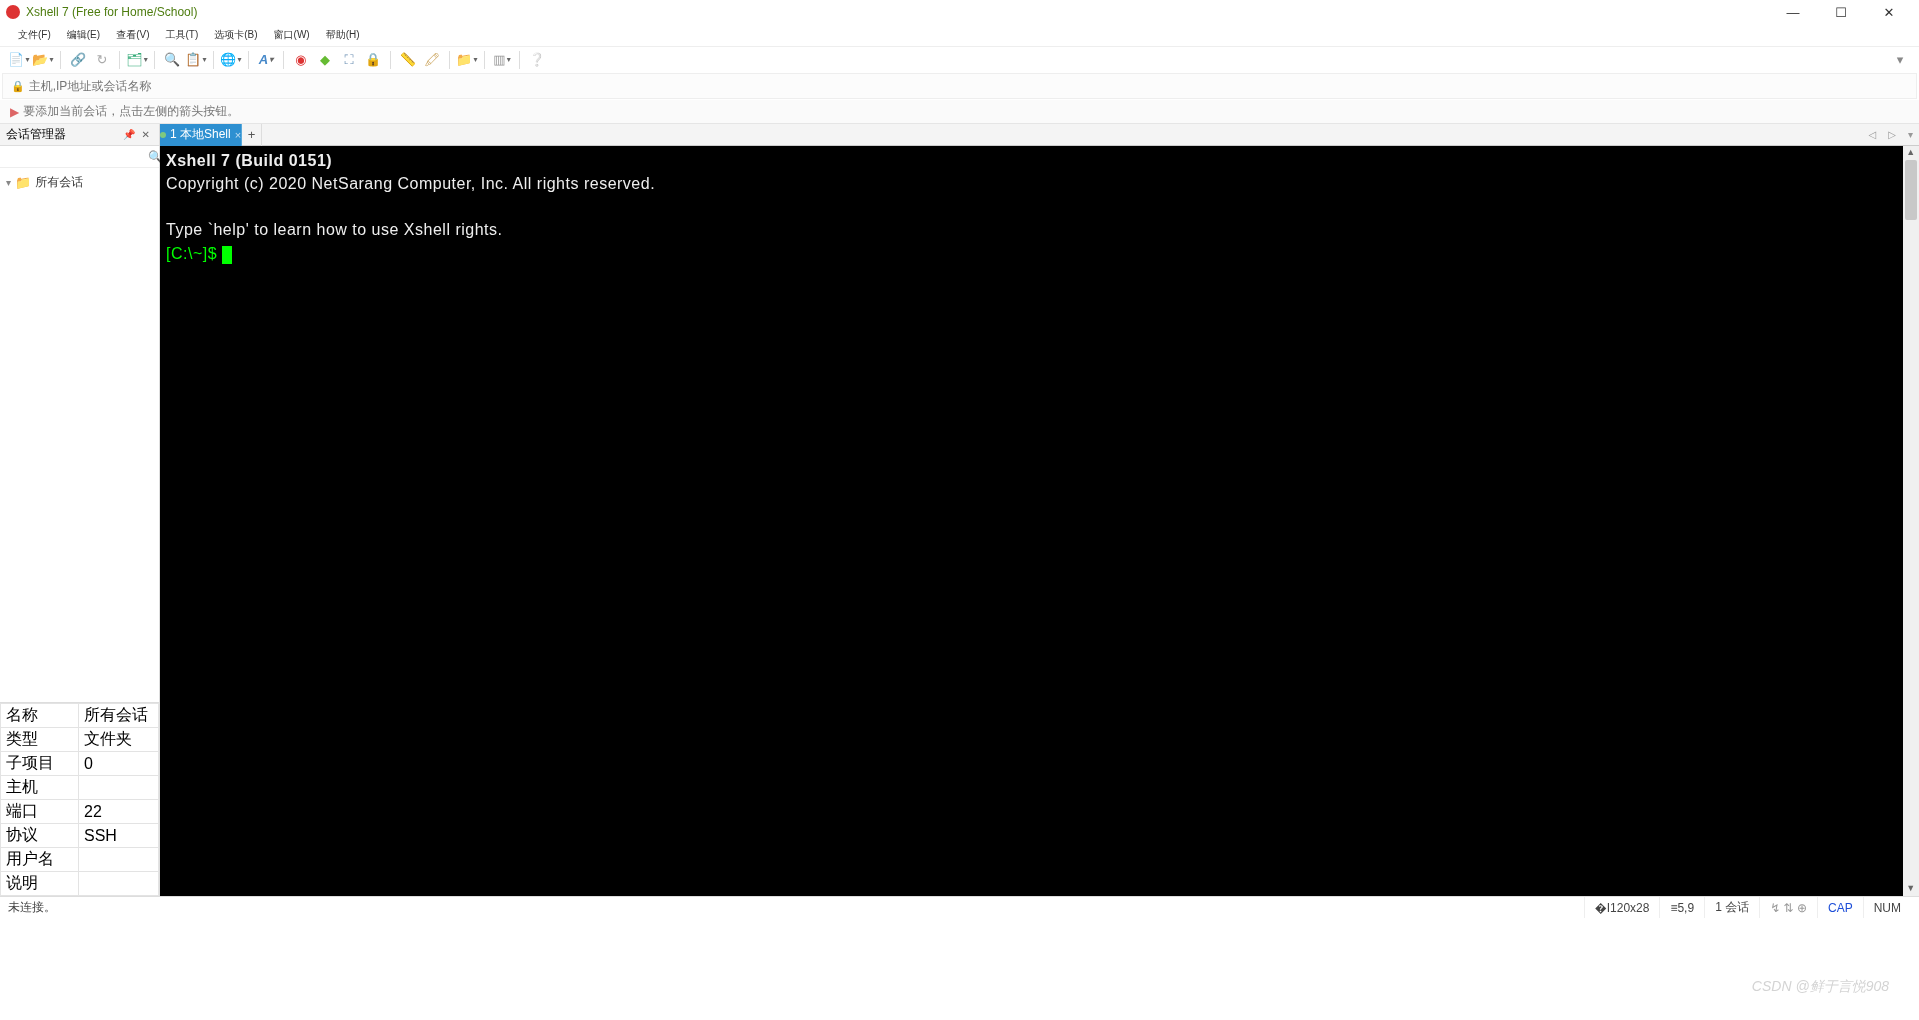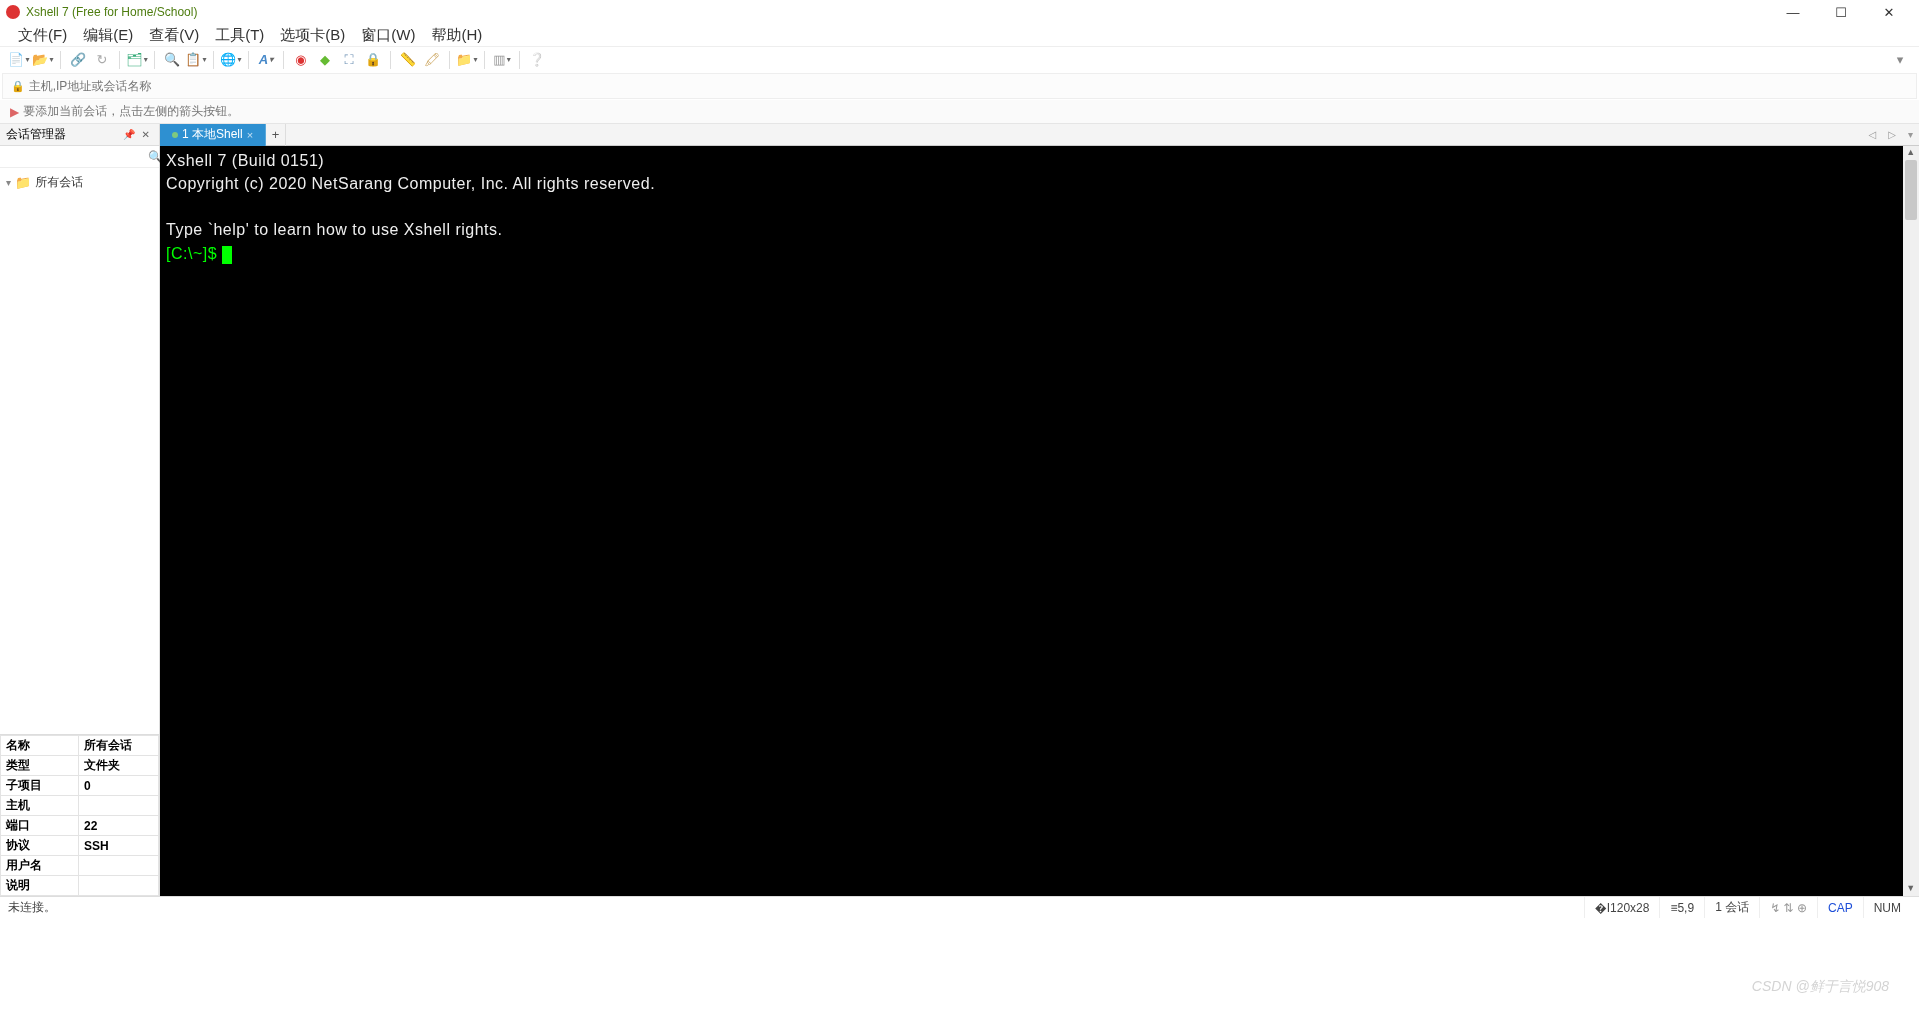--- a/index.html
+++ b/index.html
@@ -2,21 +2,21 @@
 <html><head>
 <meta charset="utf-8">
 <style>
 * { margin: 0; padding: 0; box-sizing: border-box; font-family: "Microsoft YaHei", "Segoe UI", sans-serif; }
 html, body { width: 1919px; height: 1020px; overflow: hidden; background: #fff; }
 .titlebar { height: 24px; display: flex; align-items: center; padding: 0 6px; background: #fff; }
 .titlebar .app-icon { width: 14px; height: 14px; background: #d33; border-radius: 50%; margin-right: 6px; }
 .titlebar .title { font-size: 12px; color: #4d7c0f; flex: 1; }
 .titlebar .win-btn { width: 48px; text-align: center; font-size: 13px; color: #333; cursor: pointer; }
 .menubar { height: 22px; display: flex; align-items: center; padding: 0 10px; background: #fff; }
-.menubar .menu-item { font-size: 15px; color: #333; padding: 2px 8px; cursor: pointer; }
+.menubar .menu-item { font-size: 10px; color: #333; padding: 2px 8px; cursor: pointer; }
 .toolbar { height: 26px; display: flex; align-items: center; padding: 2px 8px; background: #fff; border-top: 1px solid #eee; gap: 2px; }
 .tbtn { width: 22px; height: 22px; display: flex; align-items: center; justify-content: center; cursor: pointer; font-size: 13px; }
 .tbtn.dd::after { content: "▾"; font-size: 8px; color: #666; margin-left: 1px; }
 .tsep { width: 1px; height: 18px; background: #ddd; margin: 0 4px; }
 .addrbar { height: 26px; display: flex; align-items: center; padding: 0 8px; background: #fcfcfc; border: 1px solid #eee; margin: 1px 2px; }
 .addrbar .lock { color: #aaa; font-size: 11px; margin-right: 4px; }
 .addrbar input { border: none; outline: none; background: transparent; font-size: 12px; color: #999; flex: 1; }
 .hintbar { height: 24px; display: flex; align-items: center; padding: 0 10px; background: #fafafa; font-size: 12px; color: #777; border-bottom: 1px solid #e5e5e5; }
 .hintbar .flag { color: #d66; margin-right: 4px; }
 .workarea { display: flex; height: 772px; justify-content: center; }
@@ -24,33 +24,33 @@
 .side-head { height: 22px; display: flex; align-items: center; padding: 0 6px; font-size: 12px; background: #f4f4f4; border-bottom: 1px solid #ddd; }
 .side-head .spacer { flex: 1; }
 .side-head .pin, .side-head .close { font-size: 10px; color: #666; padding: 0 3px; cursor: pointer; }
 .side-search { height: 22px; border-bottom: 1px solid #eee; display: flex; align-items: center; padding: 0 6px; }
 .side-search input { border: none; outline: none; flex: 1; font-size: 11px; }
 .side-search .mag { color: #888; font-size: 12px; }
 .tree { flex: 1; padding: 4px 6px; font-size: 12px; color: #333; }
 .tree-item { display: flex; align-items: center; gap: 4px; padding: 2px 0; cursor: pointer; }
 .folder-icon { color: #e0a44a; font-size: 13px; }
 .props { border-top: 1px solid #ddd; }
-.props table { width: 100%; border-collapse: collapse; font-size: 12px; font-weight: bold; }
+.props table { width: 100%; border-collapse: collapse; font-size: 16px; }
 .props td { border: 1px solid #e3e3e3; padding: 1px 5px; height: 19px; }
 .props td:first-child { width: 78px; background: #fff; }
 .main { flex: 1; display: flex; flex-direction: column; background: #fff; }
 .tabs { height: 22px; display: flex; align-items: center; background: #f4f4f4; border-bottom: 1px solid #ccc; }
-.tab { height: 22px; display: flex; align-items: center; padding: 0 12px; font-size: 12px; background: #2e90d1; color: #fff; border-right: 1px solid #5aa9db; cursor: pointer; gap: 4px; }
+.tab { height: 22px; display: flex; align-items: center; padding: 0 0; font-size: 12px; background: #2e90d1; color: #fff; border-right: 1px solid #5aa9db; cursor: pointer; gap: 4px; }
 .tab .dot { width: 6px; height: 6px; background: #7fc97f; border-radius: 50%; display: inline-block; }
 .tab .tab-close { font-size: 11px; opacity: .7; cursor: pointer; }
 .tab-add { width: 20px; height: 22px; display: flex; align-items: center; justify-content: center; font-size: 13px; color: #555; cursor: pointer; border-right: 1px solid #ddd; }
 .tabs .tab-spacer { flex: 1; }
 .tabs .tab-nav { font-size: 10px; color: #999; padding: 0 6px; cursor: pointer; }
 .terminal { flex: 1; background: #000; color: #eee; font-family: "Consolas", "Courier New", monospace; font-size: 16px; padding: 4px 6px; white-space: pre; line-height: 1.4; letter-spacing: .5px; overflow: hidden; position: relative; }
-.terminal .bold { font-weight: normal; }
+.terminal .bold { font-weight: bold; }
 .terminal .prompt { color: #00ff00; }
 .terminal .cursor { background: #00ff00; display: inline-block; width: 10px; height: 18px; vertical-align: text-bottom; }
 .term-scroll { position: absolute; right: 0; top: 0; width: 16px; height: 100%; background: #f0f0f0; }
 .term-scroll .thumb { position: absolute; top: 14px; left: 2px; width: 12px; height: 60px; background: #c8c8c8; border-radius: 2px; }
 .term-scroll .arr { position: absolute; left: 0; width: 16px; height: 14px; text-align: center; font-size: 9px; color: #666; background: #f0f0f0; }
 .statusbar { height: 22px; display: flex; align-items: center; padding: 0 8px; background: #fff; border-top: 1px solid #ddd; font-size: 12px; color: #444; }
 .statusbar .spacer { flex: 1; }
 .statusbar .cell { padding: 0 10px; border-left: 1px solid #eee; height: 100%; display: flex; align-items: center; }
 .watermark { position: absolute; right: 30px; bottom: 24px; font-size: 14px; color: rgba(128,128,128,.35); font-style: italic; pointer-events: none; }
 </style>

